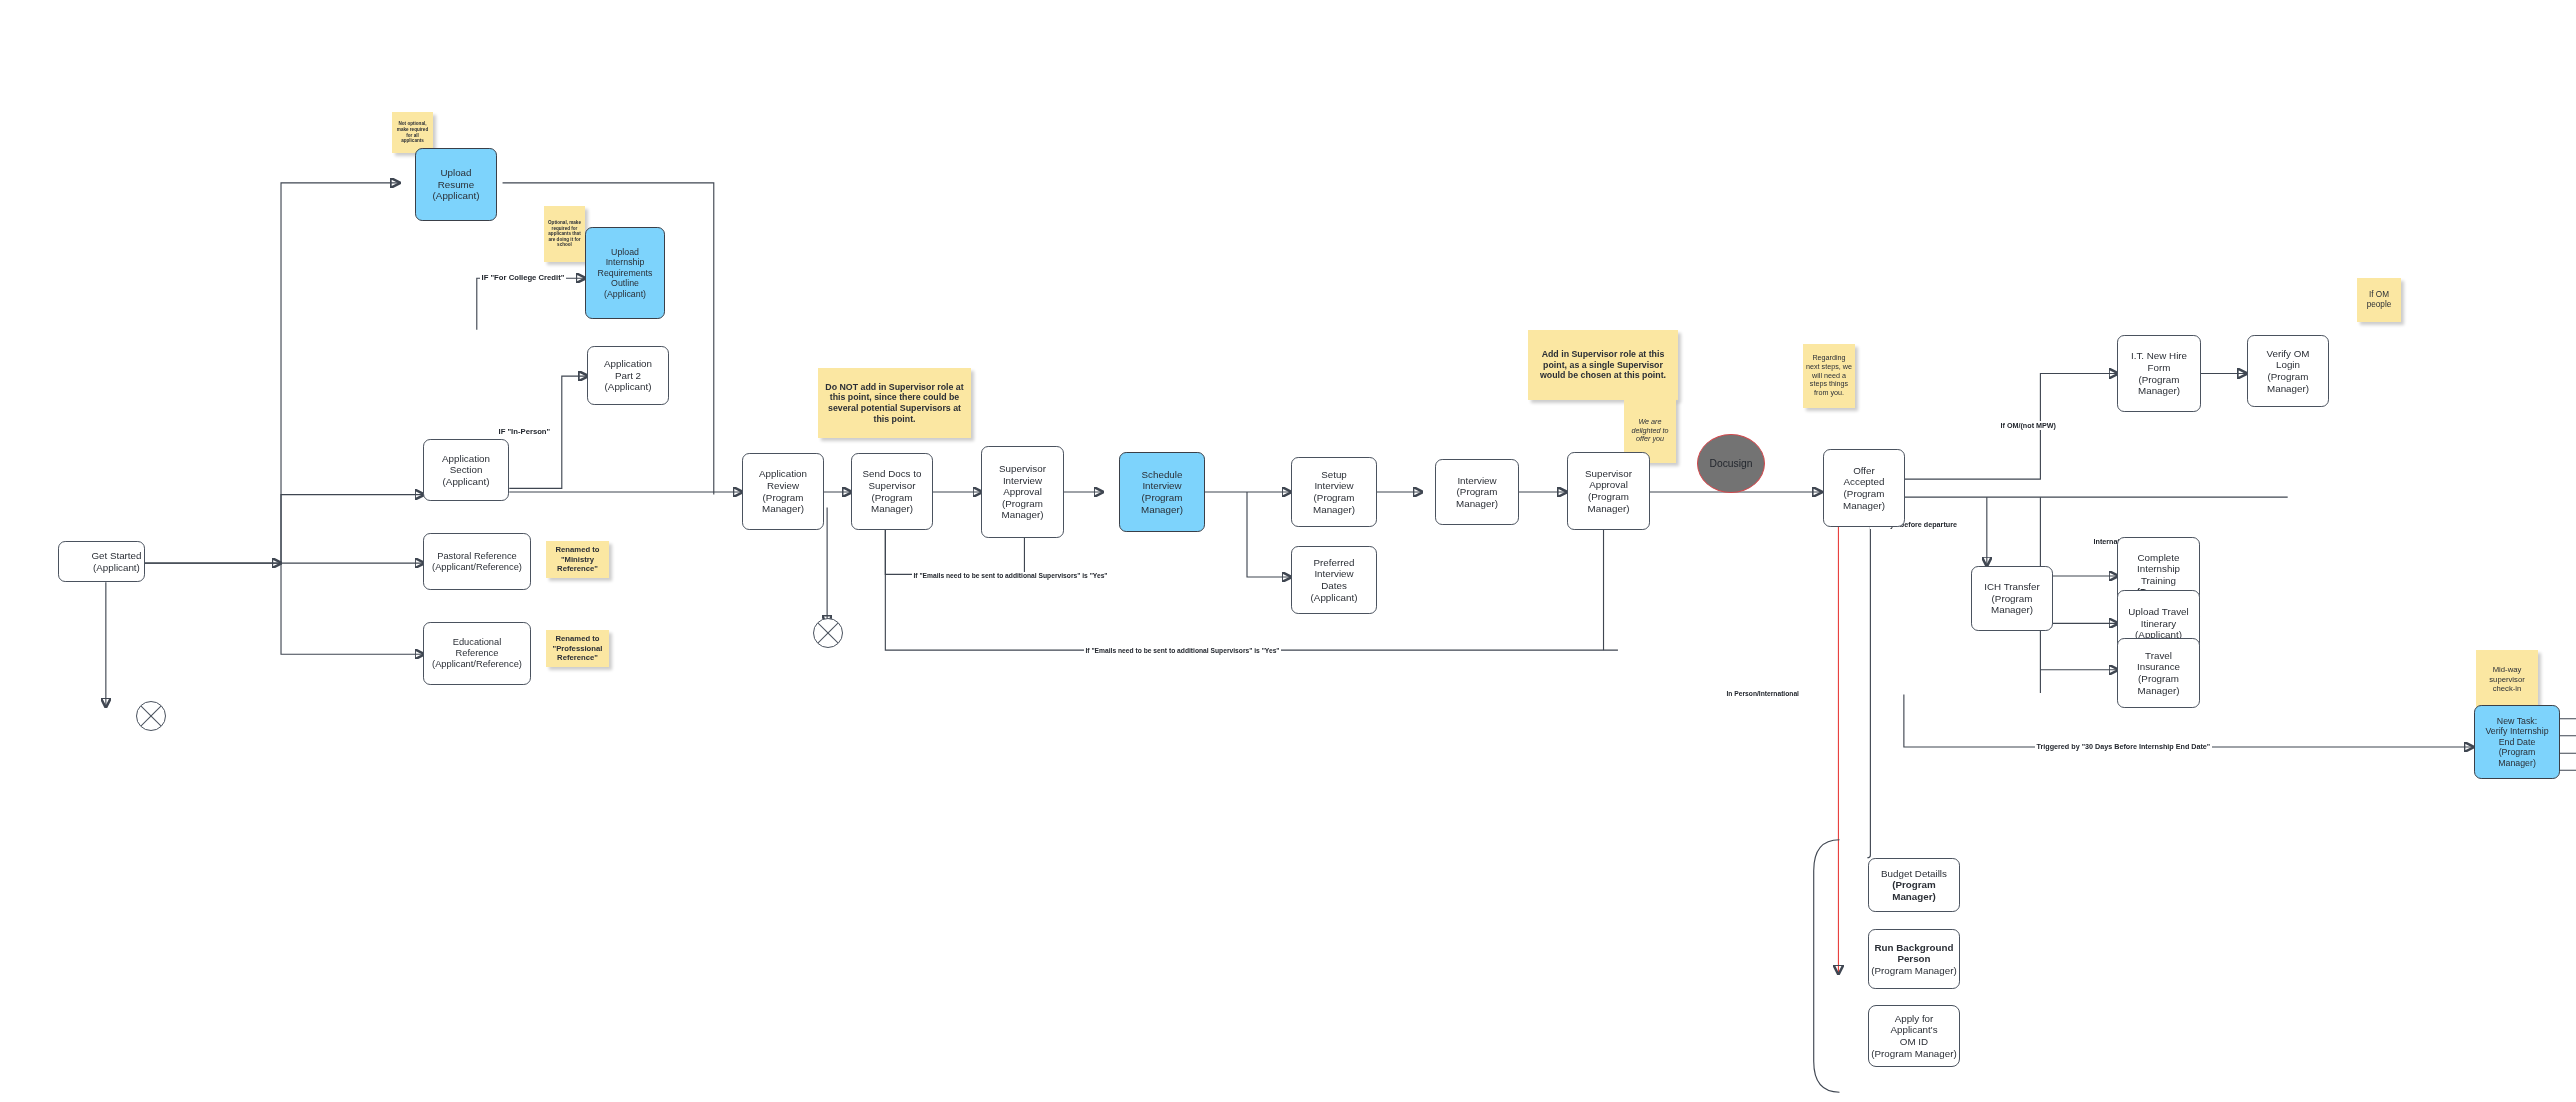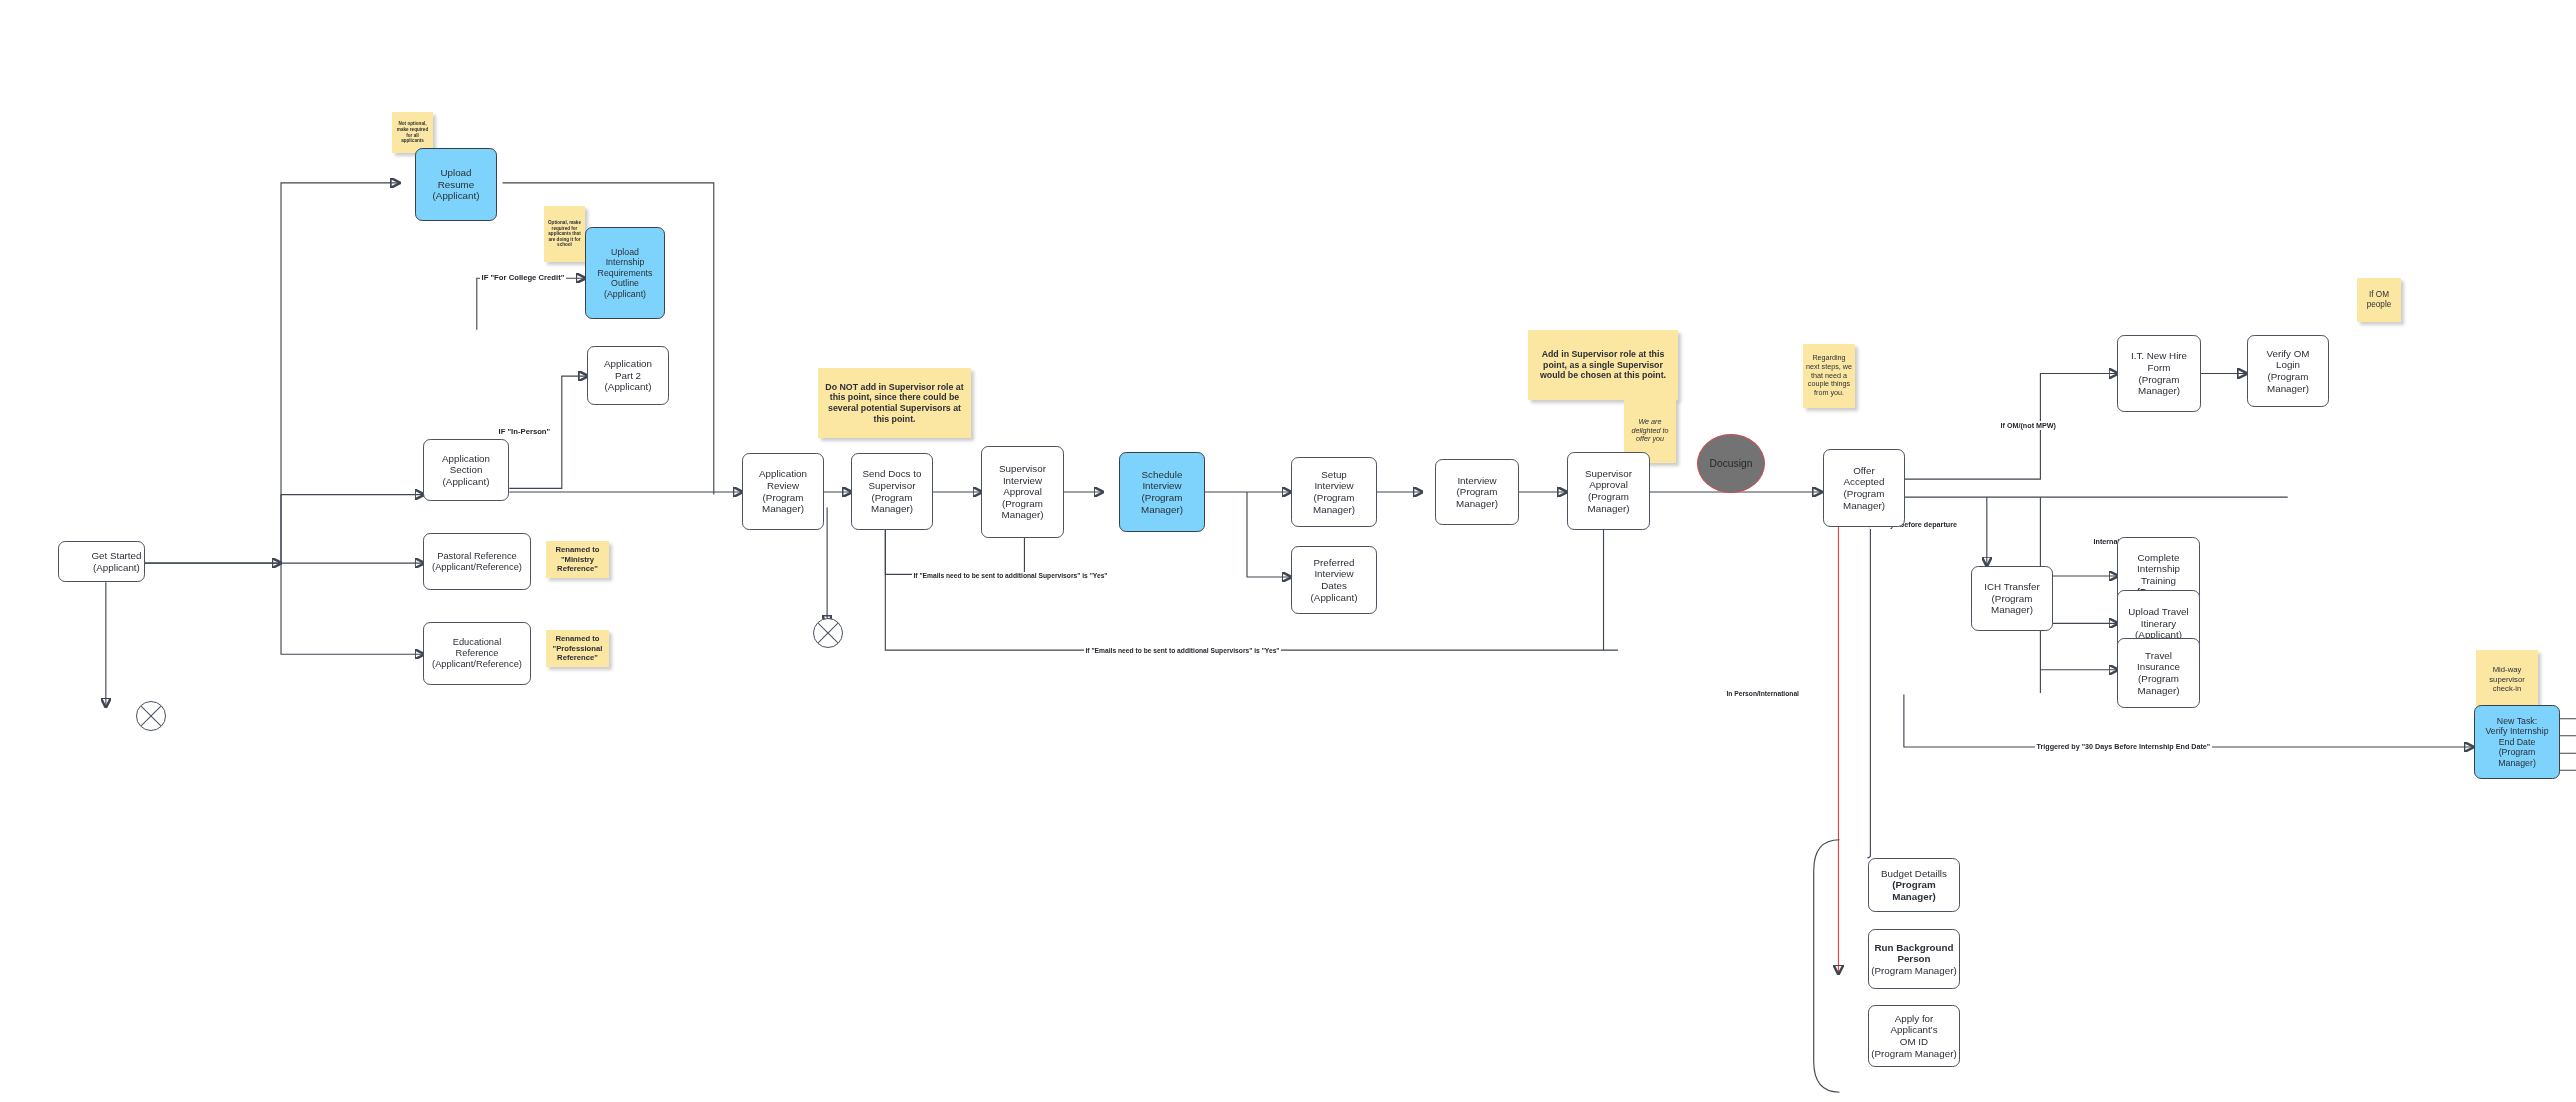--- a/index.html
+++ b/index.html
@@ -130,21 +130,21 @@
   <div class="note bold" style="left:546px;top:541px;width:63px;height:37px;font-size:7.7px;">Renamed to "Ministry Reference"</div>
 
   <div class="note bold" style="left:546px;top:630px;width:63px;height:37px;font-size:7.7px;">Renamed to "Professional Reference"</div>
 
   <div class="note bold" style="left:818px;top:368px;width:153px;height:70px;font-size:8.8px;">Do NOT add in Supervisor role at this point, since there could be several potential Supervisors at this point.</div>
 
   <div class="note bold" style="left:1528px;top:330px;width:150px;height:70px;font-size:8.8px;">Add in Supervisor role at this point, as a single Supervisor would be chosen at this point.</div>
 
   <div class="note" style="left:1624px;top:399px;width:52px;height:64px;font-size:7.2px;font-style:italic;">We are delighted to offer you</div>
 
-  <div class="note" style="left:1803px;top:344px;width:52px;height:64px;font-size:7.2px;">Regarding next steps, we that need a couple things from you.</div>
+  <div class="note" style="left:1803px;top:344px;width:52px;height:64px;font-size:7.2px;">Regarding next steps, we will need a steps things from you.</div>
 
   <div class="note" style="left:2357px;top:278px;width:44px;height:44px;font-size:8.2px;">If OM people</div>
 
   <div class="note" style="left:2476px;top:650px;width:62px;height:59px;font-size:7.7px;">Mid-way supervisor check-in</div>
 
   <div class="node" style="left:58px;top:541px;width:87px;height:41px;font-size:9.8px;white-space:pre-line;padding-left:32px;">Get Started
 (Applicant)</div>
 
   <div class="node pink" style="left:415px;top:148px;width:82px;height:73px;font-size:9.8px;white-space:pre-line;">Upload
 Resume
@@ -262,21 +262,21 @@
     <span class="bold" style="white-space:pre-line;">(Program Manager)</span>
   </div>
 
   <div class="node" style="left:1868px;top:929px;width:92px;height:60px;font-size:9.8px;flex-direction:column;">
     <span class="bold" style="white-space:pre-line;">Run Background
 Person
 </span>
     <span style="white-space:pre-line;">(Program Manager)</span>
   </div>
 
-  <div class="node" style="left:1868px;top:1005px;width:92px;height:62px;font-size:9.8px;white-space:pre-line;">Apply for Applicant's
+  <div class="node" style="left:1868px;top:1005px;width:92px;height:62px;font-size:9.8px;white-space:pre-line;border-radius:8px;">Apply for Applicant's
 OM ID
 (Program Manager)</div>
 
   <div class="xgate" style="left:136px;top:701px;width:30px;height:30px;"></div>
   <div class="xgate" style="left:813px;top:618px;width:30px;height:30px;"></div>
 
 </div>
 
 
 </body></html>

